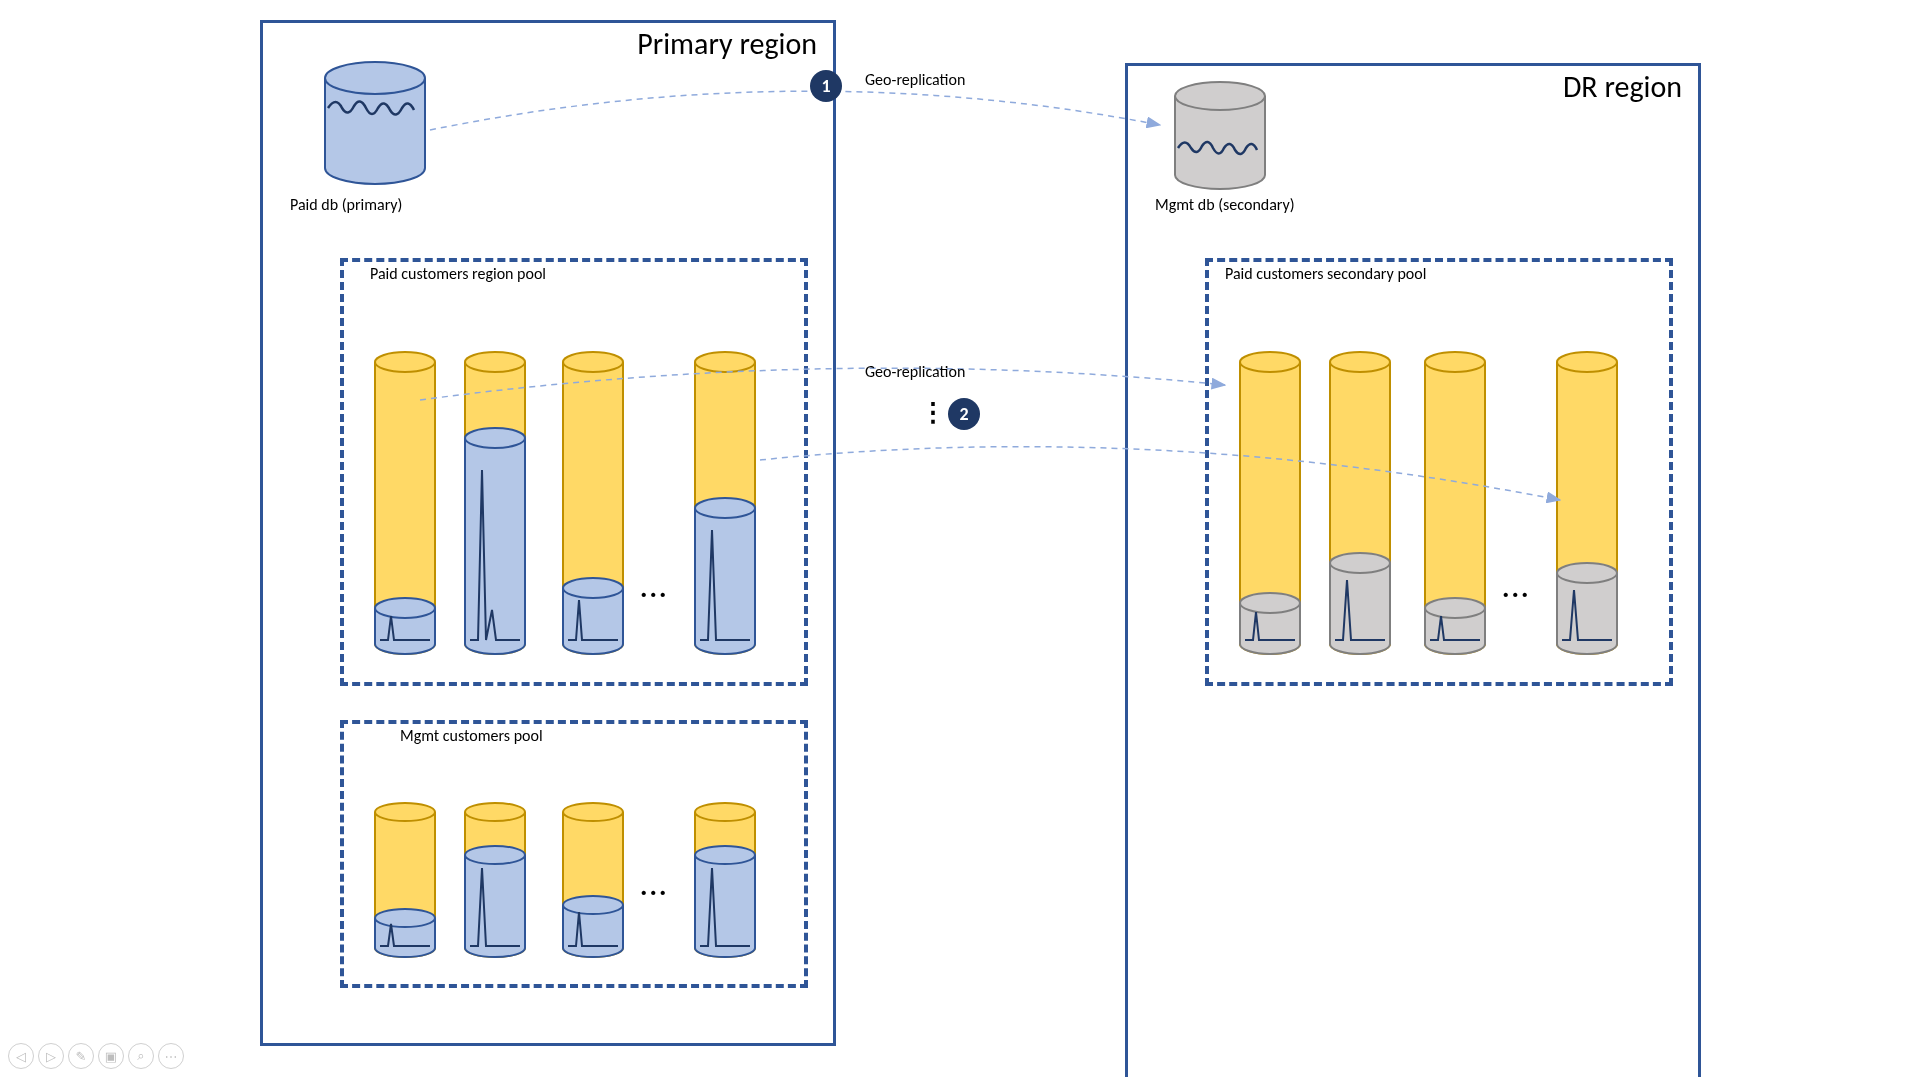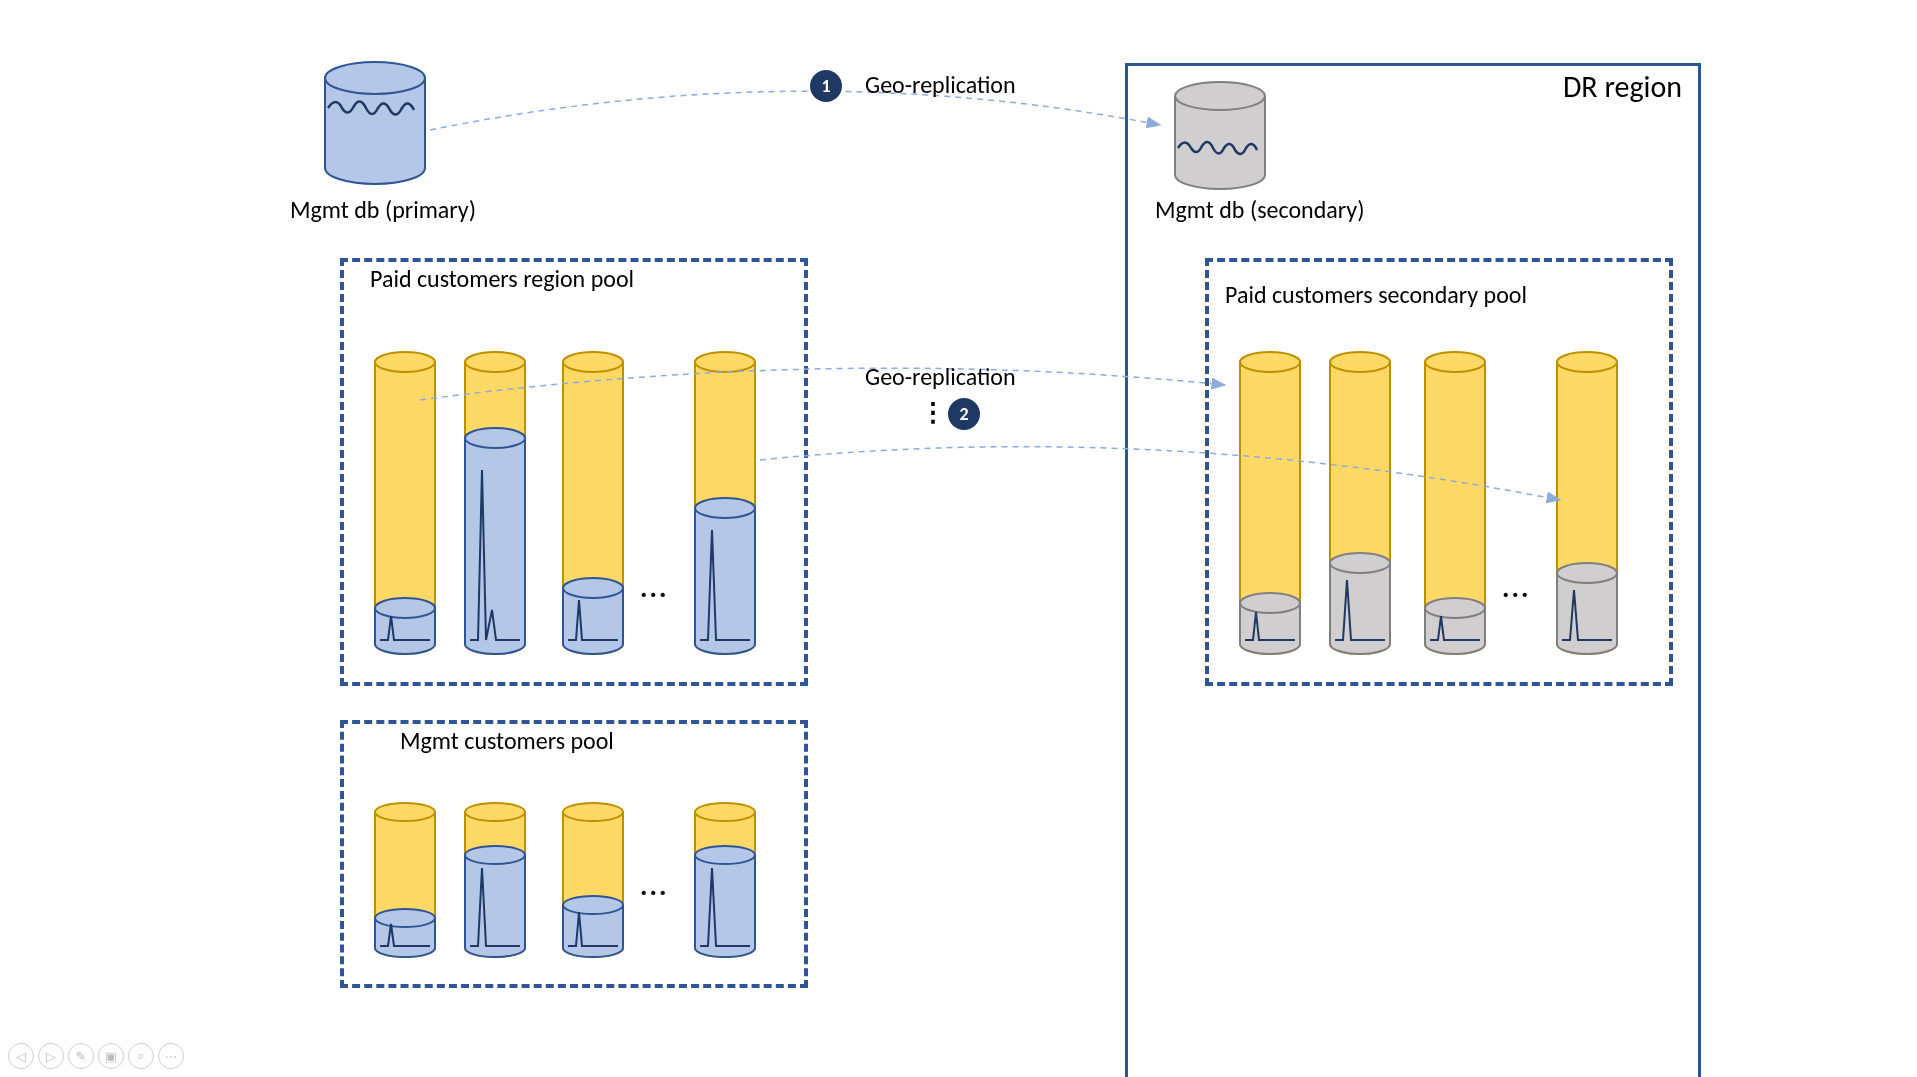--- a/index.html
+++ b/index.html
@@ -24,21 +24,21 @@
   }
   .region-title {
     position: absolute;
     top: 2px;
     right: 16px;
     font-size: 30px;
     color: #000;
   }
   .db-label, .pool-title, .geo-label {
     position: absolute;
-    font-size: 24px;
+    font-size: 16px;
     color: #000;
   }
   .pool-box {
     position: absolute;
     border: 4px dashed #2f5597;
   }
   .circle-badge {
     position: absolute;
     width: 32px;
     height: 32px;
@@ -82,31 +82,34 @@
     align-items: center;
     justify-content: center;
     background: #fff;
   }
 </style>
 </head>
 <body>
 
 <div class="canvas">
 
+  <div class="region-box" style="left:260px; top:20px; width:570px; height:1020px;">
+    <div class="region-title">Primary region</div>
+  </div>
 
   <svg class="db-cyl" style="left:320px; top:58px;" width="110" height="130" viewBox="0 0 110 130">
     <defs></defs>
 
     <path d="M5 20 L5 110 A50 16 0 0 0 105 110 L105 20" fill="#b4c7e7" stroke="#2f5597" stroke-width="2"></path>
 
     <ellipse cx="55" cy="20" rx="50" ry="16" fill="#b4c7e7" stroke="#2f5597" stroke-width="2"></ellipse>
 
     <path d="M8 50 q8 -12 14 0 q6 10 12 -2 q6 -10 12 2 q6 12 12 0 q6 -10 12 2 q6 10 12 -2 q6 -10 12 2" fill="none" stroke="#1f3864" stroke-width="2.5"></path>
   </svg>
-  <div class="db-label" style="left:290px; top:195px;">Mgmt db (primary)</div>
+  <div class="db-label" style="left:290px; top:195px;">Paid db (primary)</div>
 
   <div class="pool-box" style="left:340px; top:258px; width:460px; height:420px;"></div>
   <div class="pool-title" style="left:370px; top:264px;">Paid customers region pool</div>
 
   <svg class="tube" style="left:370px; top:348px;" width="70" height="310" viewBox="0 0 70 310">
     <path d="M5 14 L5 296 A30 10 0 0 0 65 296 L65 14" fill="#ffd966" stroke="#bf8f00" stroke-width="2"></path>
     <ellipse cx="35" cy="14" rx="30" ry="10" fill="#ffd966" stroke="#bf8f00" stroke-width="2"></ellipse>
 
     <path d="M5 260 L5 296 A30 10 0 0 0 65 296 L65 260" fill="#b4c7e7" stroke="#2f5597" stroke-width="2"></path>
     <ellipse cx="35" cy="260" rx="30" ry="10" fill="#b4c7e7" stroke="#2f5597" stroke-width="2"></ellipse>
@@ -176,21 +179,21 @@
   </div>
 
   <svg class="db-cyl" style="left:1170px; top:78px;" width="100" height="115" viewBox="0 0 100 115">
     <path d="M5 18 L5 97 A45 14 0 0 0 95 97 L95 18" fill="#d0cece" stroke="#7f7f7f" stroke-width="2"></path>
     <ellipse cx="50" cy="18" rx="45" ry="14" fill="#d0cece" stroke="#7f7f7f" stroke-width="2"></ellipse>
     <path d="M8 70 q7 -11 13 0 q6 9 11 -2 q6 -9 11 2 q6 11 11 0 q6 -9 11 2 q6 9 11 -2 q6 -9 11 2" fill="none" stroke="#1f3864" stroke-width="2.5"></path>
   </svg>
   <div class="db-label" style="left:1155px; top:195px;">Mgmt db (secondary)</div>
 
   <div class="pool-box" style="left:1205px; top:258px; width:460px; height:420px;"></div>
-  <div class="pool-title" style="left:1225px; top:280px;">Paid customers secondary pool</div>
+  <div class="pool-title" style="left:1225px; top:264px;">Paid customers secondary pool</div>
 
   <svg class="tube" style="left:1235px; top:348px;" width="70" height="310" viewBox="0 0 70 310">
     <path d="M5 14 L5 296 A30 10 0 0 0 65 296 L65 14" fill="#ffd966" stroke="#bf8f00" stroke-width="2"></path>
     <ellipse cx="35" cy="14" rx="30" ry="10" fill="#ffd966" stroke="#bf8f00" stroke-width="2"></ellipse>
     <path d="M5 255 L5 296 A30 10 0 0 0 65 296 L65 255" fill="#d0cece" stroke="#7f7f7f" stroke-width="2"></path>
     <ellipse cx="35" cy="255" rx="30" ry="10" fill="#d0cece" stroke="#7f7f7f" stroke-width="2"></ellipse>
     <path d="M10 292 l8 0 l3 -28 l3 28 l36 0" fill="none" stroke="#1f3864" stroke-width="2"></path>
   </svg>
   <svg class="tube" style="left:1325px; top:348px;" width="70" height="310" viewBox="0 0 70 310">
     <path d="M5 14 L5 296 A30 10 0 0 0 65 296 L65 14" fill="#ffd966" stroke="#bf8f00" stroke-width="2"></path>

